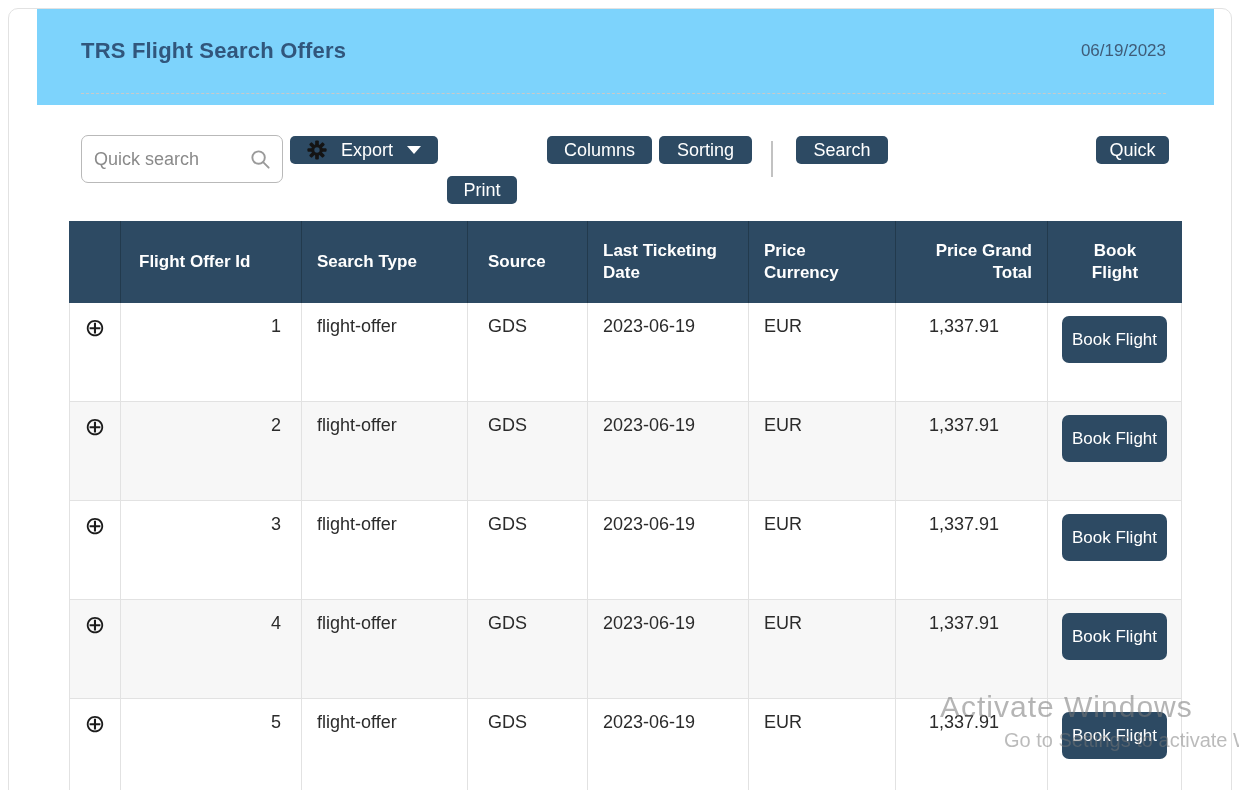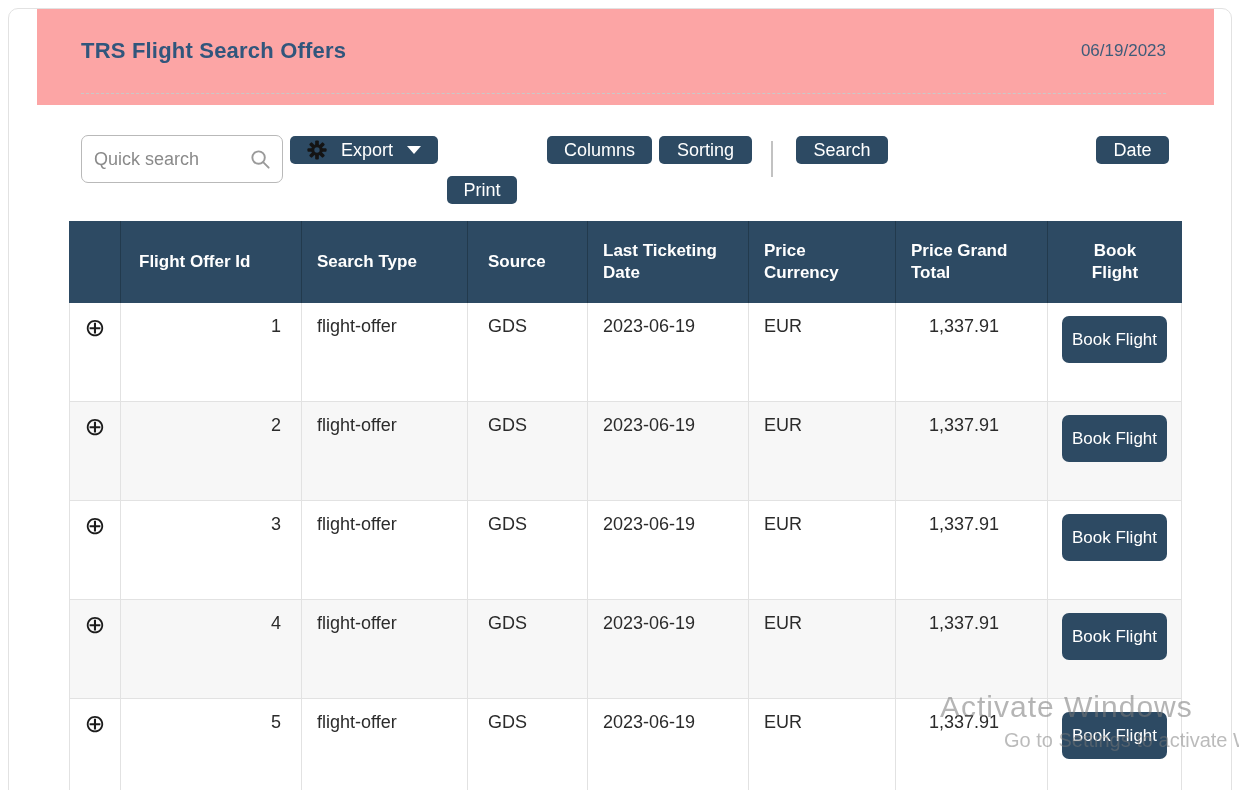--- a/index.html
+++ b/index.html
@@ -5,21 +5,21 @@
   * { margin:0; padding:0; box-sizing:border-box; }
   html,body { width:1239px; height:790px; overflow:hidden; background:#fff;
               font-family:"Liberation Sans", sans-serif; }
   body { position:relative; }
 
   
   .card { position:absolute; left:8px; top:8px; width:1224px; height:930px;
           background:#fff; border:1px solid #e2e2e2; border-radius:10px; }
 
   
-  .band { position:absolute; left:28px; top:0; width:1177px; height:96px; background:#fca5a5; }
+  .band { position:absolute; left:28px; top:0; width:1177px; height:96px; background:#7dd3fc; }
   .band-inner { position:absolute; left:44px; right:48px; top:0; bottom:11px;
                 border-bottom:1px dashed #c9c9c9; display:flex; align-items:center;
                 justify-content:space-between; }
   .page-title { font-size:22px; font-weight:bold; color:#31567c; letter-spacing:0.2px; }
   .page-date  { font-size:17px; color:#3f5c79; }
 
   
   .tb { position:absolute;gap:21px; }
   .qs { left:72px; top:126px; width:202px; height:48px; border:1px solid #b9b9b9;
         border-radius:7px; background:#fff; display:flex; align-items:center; padding:0 10px 0 12px; }
@@ -41,21 +41,21 @@
 
   
   .grid-wrap { position:absolute; left:60px; top:212px; }
   table.grid { table-layout:fixed; border-collapse:separate; border-spacing:0; width:1113px; }
   .grid th { height:82px; background:#2d4a63; color:#fff; font-size:17px; font-weight:bold;
              vertical-align:middle; text-align:left; padding:0 15px;
              border-right:1px solid #223a4d; line-height:22px; }
   .grid th:last-child { border-right:none; }
   .grid th.h-id { padding-left:18px; }
   .grid th.h-src { padding-left:20px; }
-  .grid th.h-total { text-align:left; }
+  .grid th.h-total { text-align:right; }
   .grid th.h-total .thx { max-width:125px; margin-left:auto; }
   .grid th.h-cur .thx { max-width:92px; }
   .grid th.h-book { text-align:center; }
   .grid th.h-book .thx { max-width:62px; margin:0 auto; }
   .thx { display:block; }
 
   .grid td { height:99px; vertical-align:top; padding-top:13px; font-size:18px; color:#2b2b2b;
              background:#fff; border-right:1px solid #e2e2e2; border-bottom:1px solid #e2e2e2; }
   .grid td:first-child { border-left:1px solid #e2e2e2; }
   .grid tbody tr:nth-child(even) td { background:#f7f7f7; }
@@ -115,21 +115,21 @@
     </span>
     <span>Export</span>
     <span class="caret"></span>
   </button>
 
   <button class="tb btn b-print">Print</button>
   <button class="tb btn b-sort">Sorting</button>
   <button class="tb btn b-cols">Columns</button>
   <div class="tb vdiv"></div>
   <button class="tb btn b-search">Search</button>
-  <button class="tb btn b-back">Date</button>
+  <button class="tb btn b-back">Quick</button>
 
   <div class="grid-wrap">
     <table class="grid">
       <colgroup>
         <col style="width:52px">
           <col style="width:181px">
           <col style="width:166px">
           <col style="width:120px">
         <col style="width:161px">
           <col style="width:147px">

